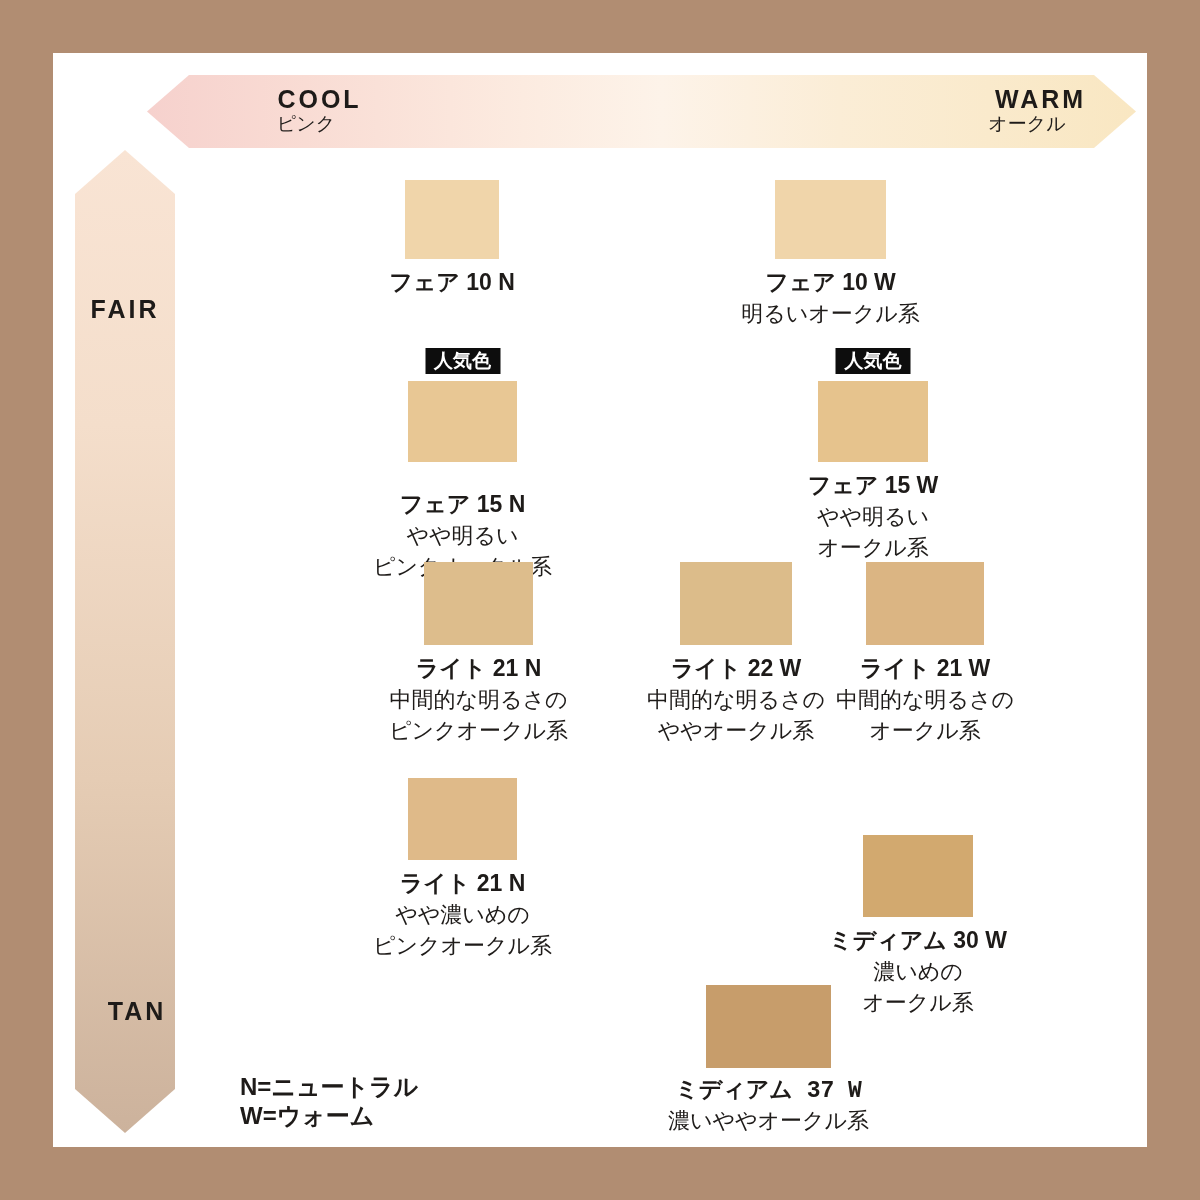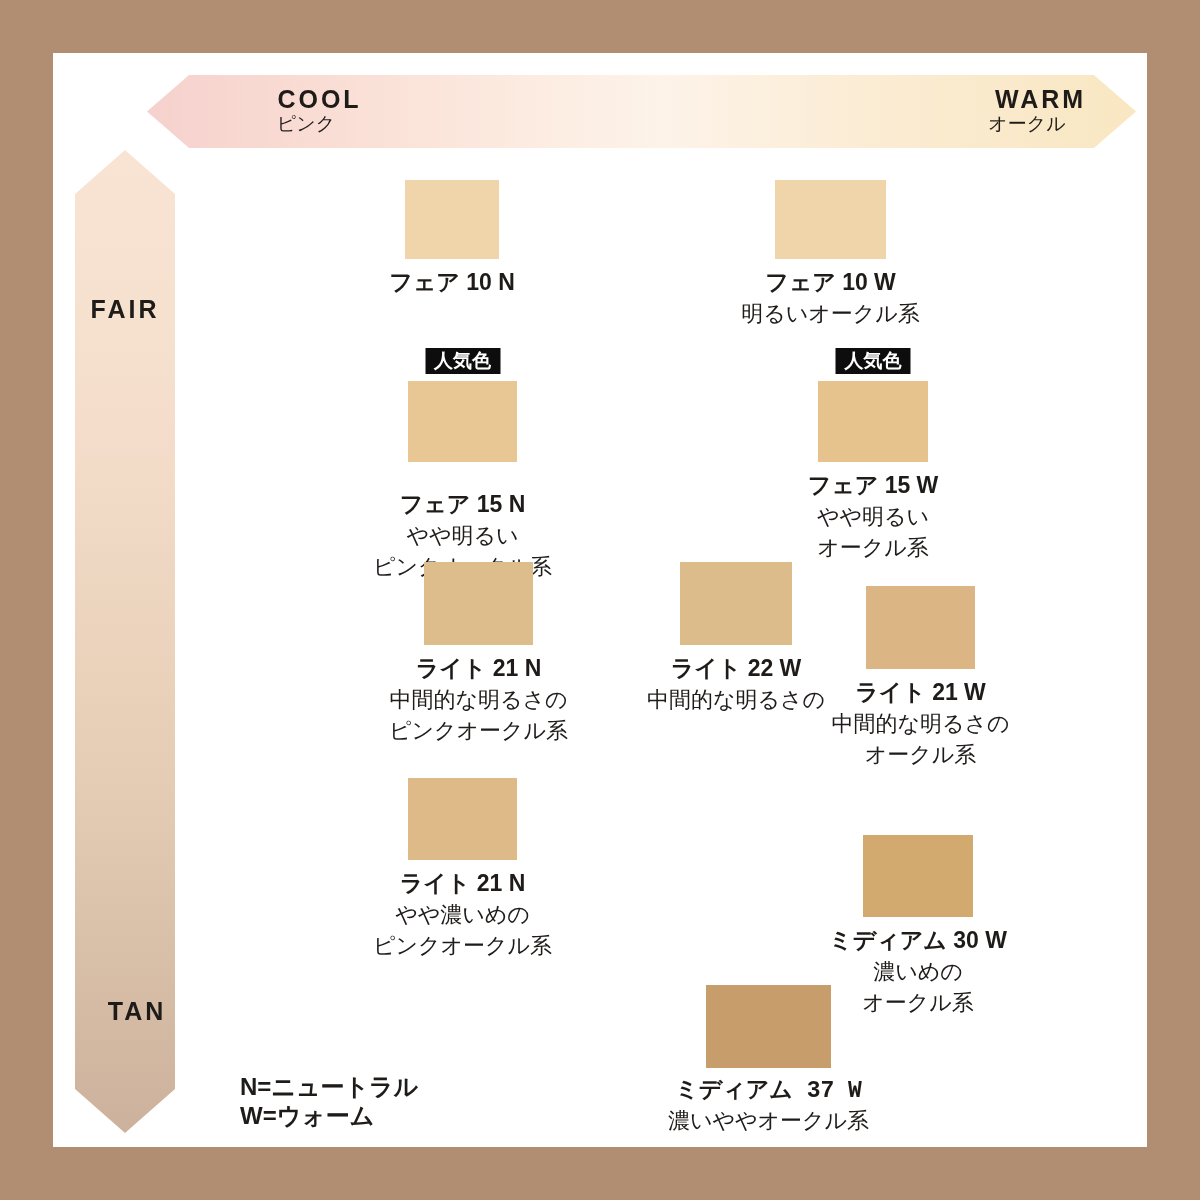--- a/index.html
+++ b/index.html
@@ -112,23 +112,24 @@
           <div class="name">ライト 21 N</div>
           <div class="desc">中間的な明るさの</div>
           <div class="desc">ピンクオークル系</div>
         </div>
       </div>
       <div class="shade" style="left: 680px; top: 562px; width: 112px;">
         <div class="swatch" style="height: 83px; background: rgb(220, 188, 138);"></div>
         <div class="labels" style="top: 91px;">
           <div class="name">ライト 22 W</div>
           <div class="desc">中間的な明るさの</div>
+          <div class="desc">ややオークル系</div>
         </div>
       </div>
-      <div class="shade" style="left: 866px; top: 562px; width: 109px; margin-top: 24px;">
+      <div class="shade" style="left: 866px; top: 562px; width: 118px;">
         <div class="swatch" style="height: 83px; background: rgb(219, 181, 131);"></div>
         <div class="labels" style="top: 91px;">
           <div class="name">ライト 21 W</div>
           <div class="desc">中間的な明るさの</div>
           <div class="desc">オークル系</div>
         </div>
       </div>
       <div class="shade" style="left: 408px; top: 778px; width: 109px;">
         <div class="swatch" style="height: 82px; background: rgb(223, 186, 137);"></div>
         <div class="labels" style="top: 90px;">

